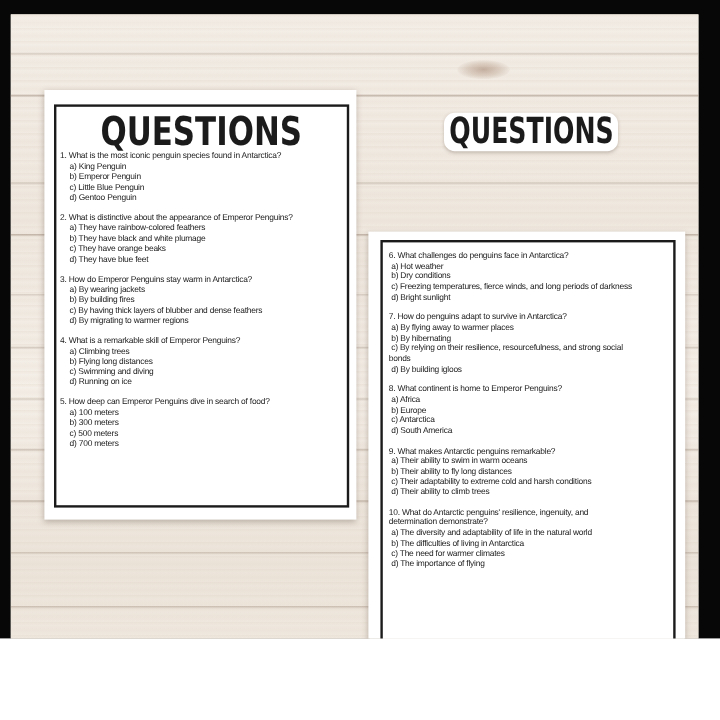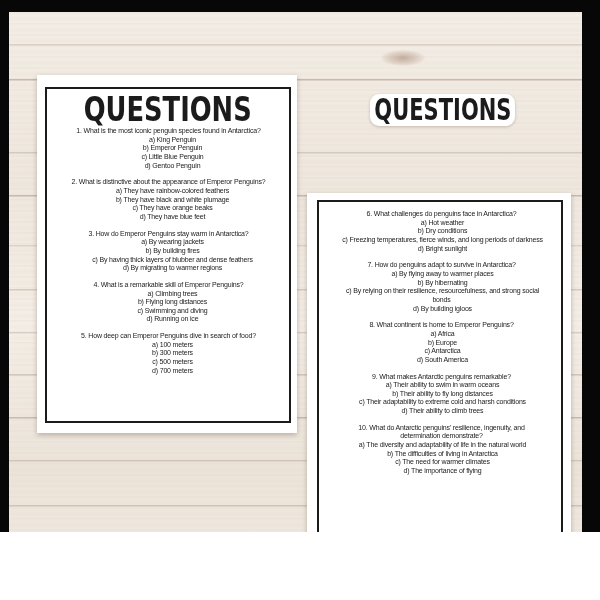--- a/index.html
+++ b/index.html
@@ -1,20 +1,19 @@
 <!DOCTYPE html>
 <html style="--frame: #070707; --wood: #f1ebe2; --paper: #ffffff; --ink: #1b1b1b;"><head>
 <meta charset="utf-8">
 <style>
   html,body{margin:0;padding:0;}
   #scene{
     position:relative;width:600px;height:532px;overflow:hidden;
     background:var(--frame,#070707);
     font-family:"Liberation Sans",sans-serif;
-    text-align:center;
   }
   
   .wood{
     position:absolute;left:9px;top:12px;width:573px;height:572px;
     background:
       repeating-linear-gradient(180deg,
         rgba(214,196,178,0.18) 0px, rgba(255,255,255,0) 3px,
         rgba(222,206,190,0.14) 7px, rgba(255,255,255,0) 11px),
       linear-gradient(180deg,#f3eee7 0%,#efe8df 30%,#f4efe8 55%,#ece4da 80%,#f2ece3 100%);
     background-color:var(--wood,#f1ebe2);

